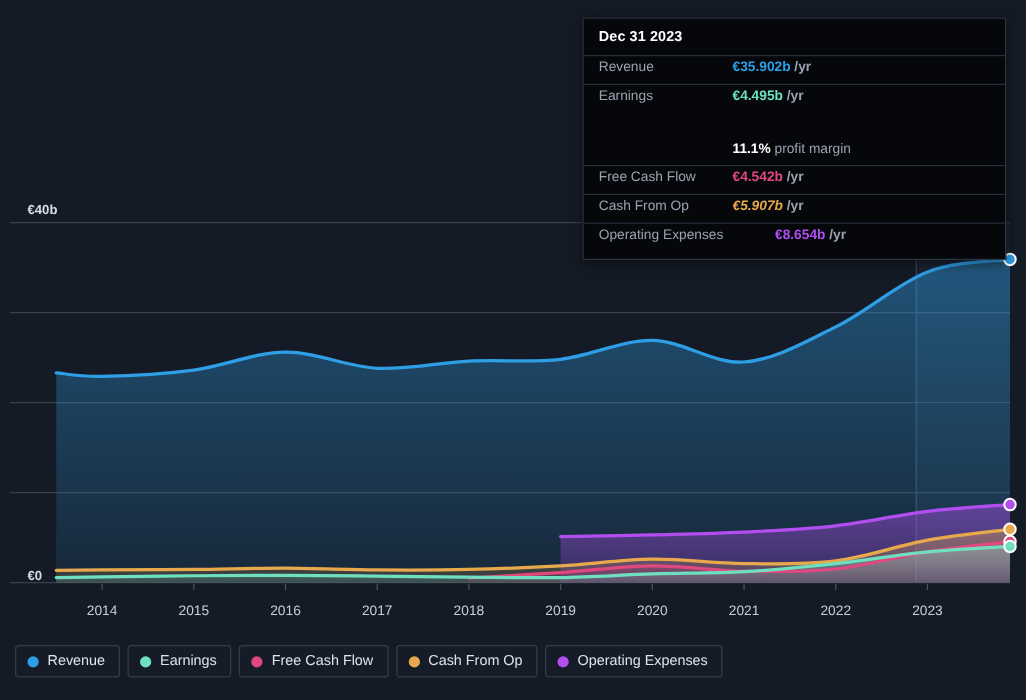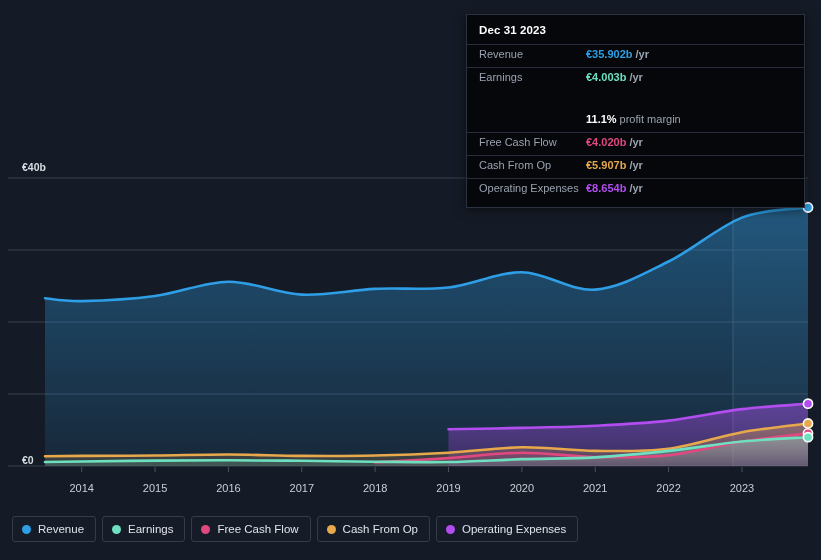--- a/index.html
+++ b/index.html
@@ -148,41 +148,41 @@
   <div class="tooltip">
     <div class="tt-date">Dec 31 2023</div>
     <div id="tt-rows">
         <div class="tt-row">
           <span class="tt-label">Revenue</span>
           <span class="tt-val" style="color: rgb(46, 159, 230);">€35.902b</span>
           <span class="tt-unit">/yr</span>
         </div>
         <div class="tt-row">
           <span class="tt-label">Earnings</span>
-          <span class="tt-val" style="color: rgb(110, 224, 192);">€4.003b</span>
+          <span class="tt-val" style="color: rgb(110, 224, 192);">€4.495b</span>
           <span class="tt-unit">/yr</span>
         </div>
         <div class="tt-row noline">
           <span class="tt-label"></span>
           <span class="tt-margin">11.1%</span>
           <span class="tt-margin-sub">profit margin</span>
         </div>
         <div class="tt-row">
           <span class="tt-label">Free Cash Flow</span>
-          <span class="tt-val" style="color: rgb(224, 72, 127);">€4.020b</span>
+          <span class="tt-val" style="color: rgb(224, 72, 127);">€4.542b</span>
           <span class="tt-unit">/yr</span>
         </div>
         <div class="tt-row">
           <span class="tt-label">Cash From Op</span>
-          <span class="tt-val" style="color: rgb(232, 168, 76);">€5.907b</span>
+          <span class="tt-val" style="color: rgb(232, 168, 76); font-style: italic;">€5.907b</span>
           <span class="tt-unit">/yr</span>
         </div>
         <div class="tt-row">
           <span class="tt-label">Operating Expenses</span>
-          <span class="tt-val" style="color: rgb(178, 77, 240);">€8.654b</span>
+          <span class="tt-val" style="color: rgb(178, 77, 240); margin-left: 34px;">€8.654b</span>
           <span class="tt-unit">/yr</span>
         </div>
       </div>
   </div>
 
   <div class="legend" id="legend">
       <div class="lg-item">
         <span class="lg-dot" style="background: rgb(46, 159, 230);"></span>
         <span>Revenue</span>
       </div>

